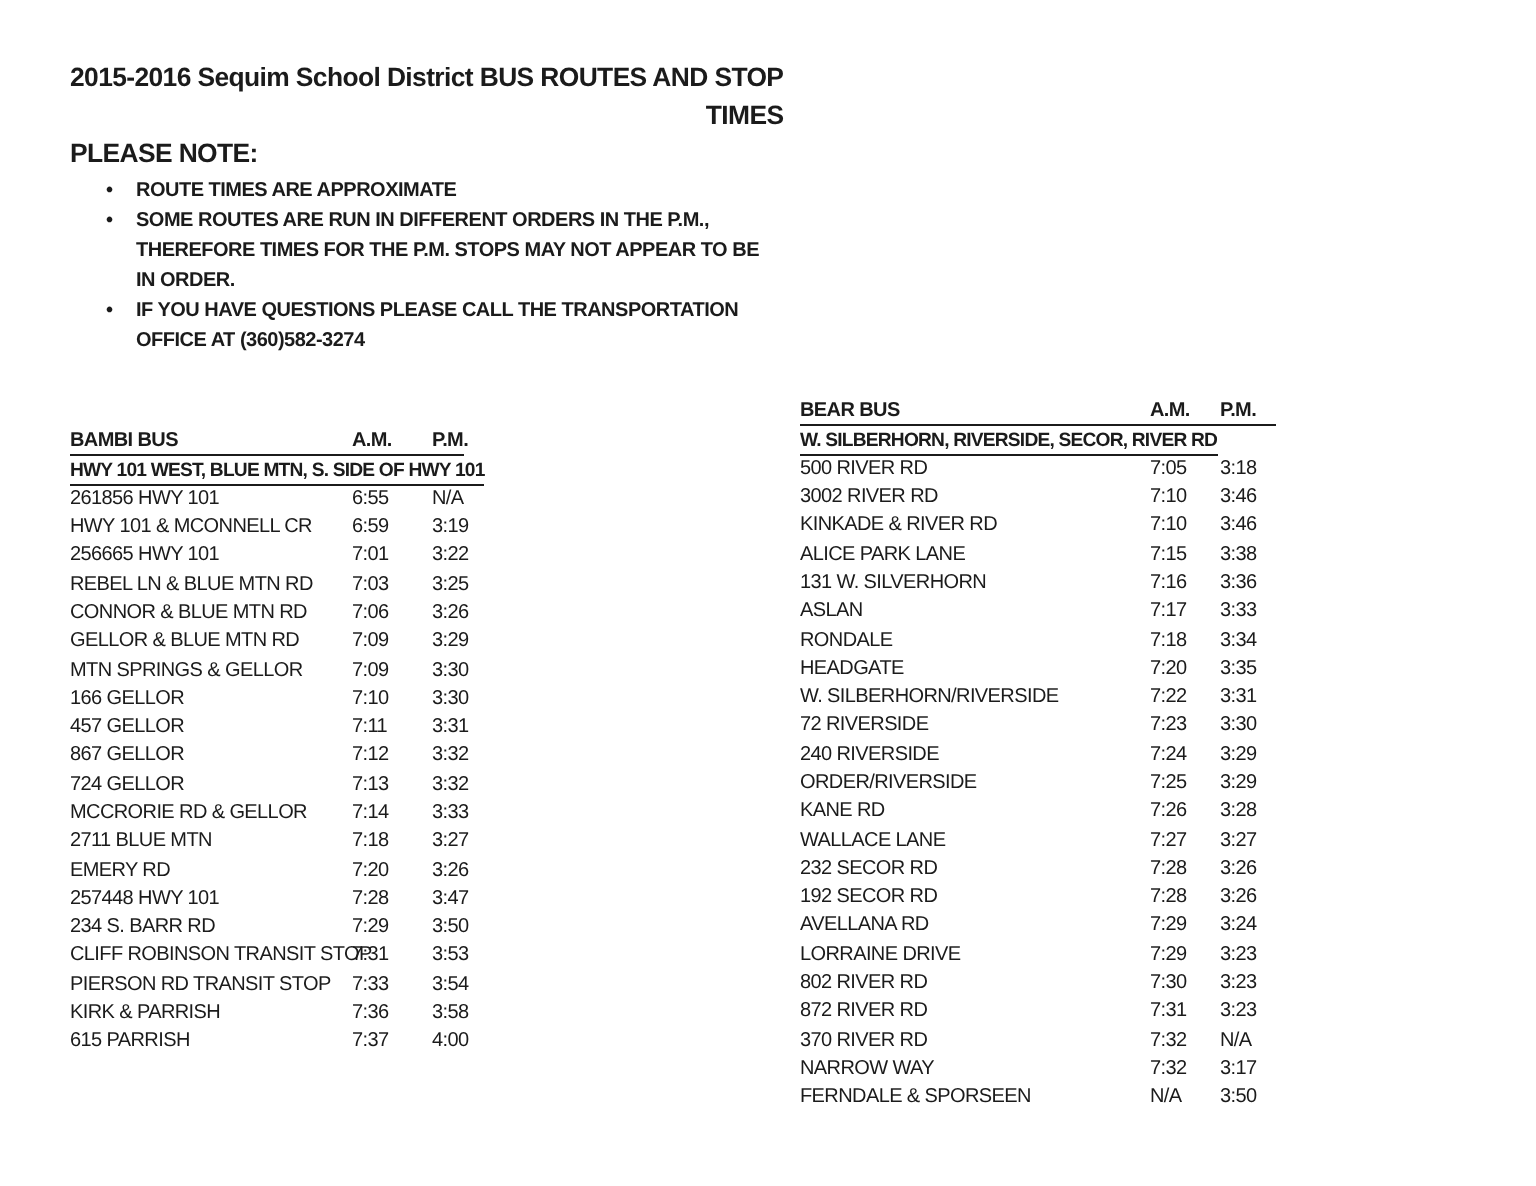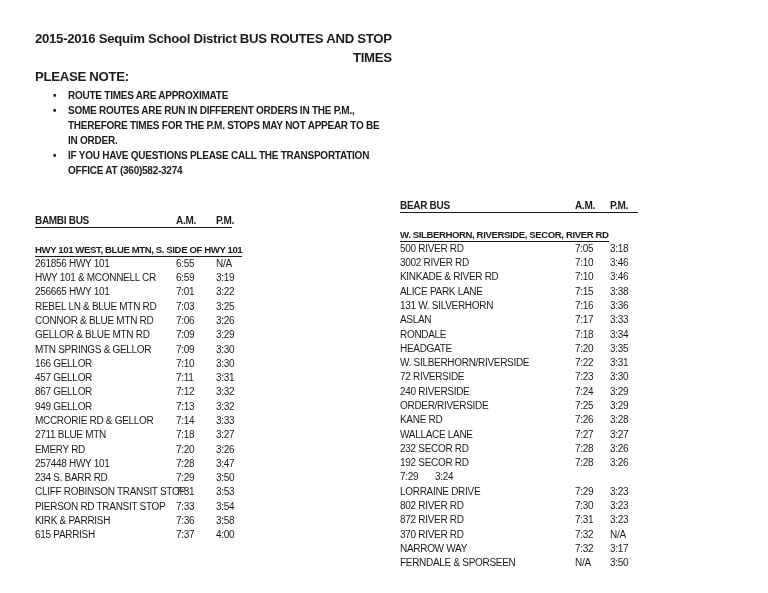--- a/index.html
+++ b/index.html
@@ -53,21 +53,21 @@
   .t-bambi .c-pm   { width:24px; }
 
   .t-bear .c-name { width:175px; }
   .t-bear .c-am   { width:35px; }
   .t-bear .c-pm   { width:28px; }
 
   .bus-header {
     font-weight:bold;
     border-bottom:1.4px solid #1b1b1b;
   }
-  .route-row { height:14.3px; box-sizing:border-box; display:flex; align-items:flex-end;margin-top:14px; }
+  .route-row { height:14.3px; box-sizing:border-box; display:flex; align-items:flex-end; }
   .route-heading {
     display:inline-block;
     font-size:9.6px; font-weight:bold; letter-spacing:-0.4px;
     line-height:12px; white-space:nowrap;
     border-bottom:1.4px solid #1b1b1b;
   }
 </style>
 </head>
 <body>
 
@@ -178,21 +178,21 @@
           <span class="c-pm">3:31</span>
         </div>
 
         <div class="trow">
           <span class="c-name">867 GELLOR</span>
           <span class="c-am">7:12</span>
           <span class="c-pm">3:32</span>
         </div>
 
         <div class="trow">
-          <span class="c-name">949 GELLOR</span>
+          <span class="c-name">724 GELLOR</span>
           <span class="c-am">7:13</span>
           <span class="c-pm">3:32</span>
         </div>
 
         <div class="trow">
           <span class="c-name">MCCRORIE RD &amp; GELLOR</span>
           <span class="c-am">7:14</span>
           <span class="c-pm">3:33</span>
         </div>
 
@@ -347,20 +347,21 @@
           <span class="c-pm">3:26</span>
         </div>
 
         <div class="trow">
           <span class="c-name">192 SECOR RD</span>
           <span class="c-am">7:28</span>
           <span class="c-pm">3:26</span>
         </div>
 
         <div class="trow">
+          <span class="c-name">AVELLANA RD</span>
           <span class="c-am">7:29</span>
           <span class="c-pm">3:24</span>
         </div>
 
         <div class="trow">
           <span class="c-name">LORRAINE DRIVE</span>
           <span class="c-am">7:29</span>
           <span class="c-pm">3:23</span>
         </div>
 

